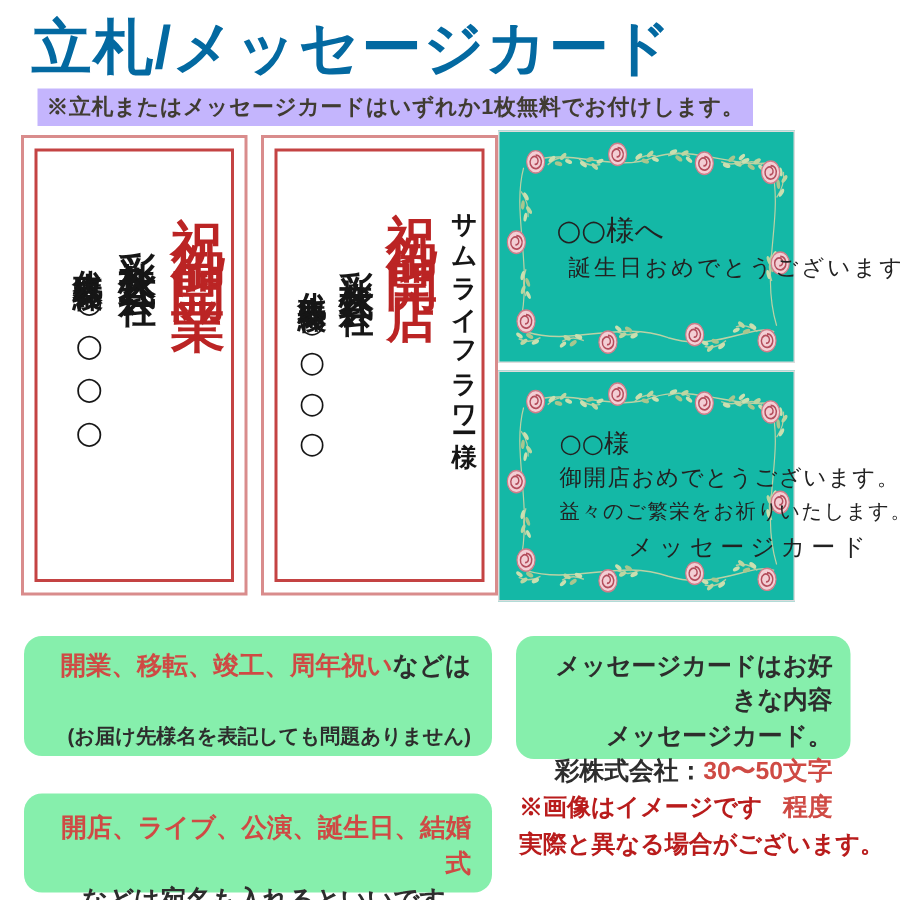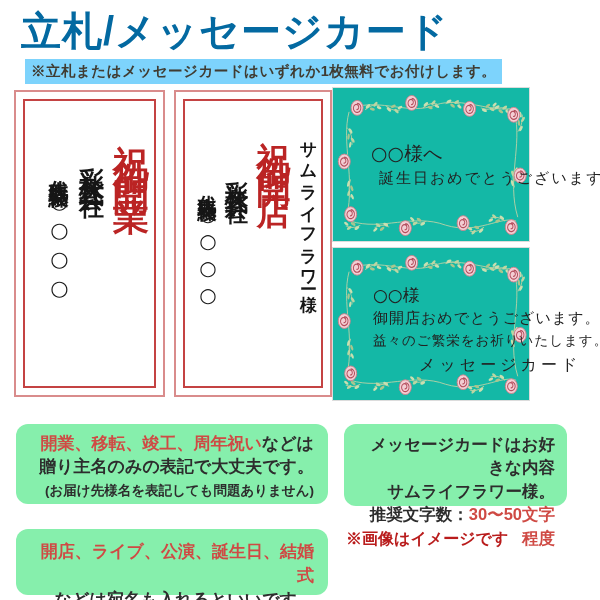--- a/index.html
+++ b/index.html
@@ -2,21 +2,21 @@
 <html><head>
 <meta charset="utf-8">
 <style>
   html,body{margin:0;padding:0;}
   body{width:600px;height:600px;background:#ffffff;position:relative;overflow:hidden;
        font-family:"Liberation Sans",sans-serif;color:#222;}
 
   
   .page-title{position:absolute;left:21px;top:4px;font-size:40px;font-weight:700;
               letter-spacing:1px;color:#0369a1;white-space:nowrap;}
-  .notice-band{position:absolute;left:25px;top:59px;background:#7dd3fc;color:#403c32;
+  .notice-band{position:absolute;left:25px;top:59px;background:#c4b5fd;color:#403c32;
                font-size:14.5px;font-weight:700;padding:3px 6px;white-space:nowrap;letter-spacing:0.5px;}
 
   
   .tatefuda{position:absolute;top:90px;height:307px;background:#fff;border:2px solid #d98c8c;box-sizing:border-box;}
   #tatefuda1{left:14px;width:151px;}
   #tatefuda2{left:174px;width:158px;}
   .tatefuda .inner-frame{position:absolute;inset:7px;border:2px solid #c44343;}
   .vtext{position:absolute;top:12px;bottom:12px;left:14px;right:13px;
          writing-mode:vertical-rl;font-family:"DejaVu Serif",serif;color:#161616;line-height:1;}
   .vcol{font-weight:700;}
@@ -141,30 +141,31 @@
       <use href="#floral-frame"></use>
     </svg>
   <div class="msg-text l1">○○様</div>
   <div class="msg-text l2">御開店おめでとうございます。</div>
   <div class="msg-text l3">益々のご繁栄をお祈りいたします。</div>
   <div class="msg-text sig">メッセージカード</div>
 </div>
 
 <div class="gray-box" id="noteL1">
   <span class="red-note">開業、移転、竣工、周年祝い</span><span>などは</span><br>
-  <span>贈り主名のみの表記で大丈夫です。</span><br>
+  <br>
   <span class="small-line">(お届け先様名を表記しても問題ありません)</span>
 </div>
 
 <div class="gray-box" id="noteL2">
   <span class="red-note">開店、ライブ、公演、誕生日、結婚式</span><br>
   <span>などは宛名も入れるといいです。</span>
 </div>
 
 <div class="gray-box" id="noteR">
   <span>メッセージカードはお好きな内容</span><br>
-  <span>サムライフラワー様。</span><br>
-  <span>推奨文字数：</span><span class="red-note">30〜50文字程度</span>
+  <span>メッセージカード。</span><br>
+  <span>彩株式会社：</span><span class="red-note">30〜50文字程度</span>
 </div>
 
 <div class="disclaimer">
   <span>※画像はイメージです</span><br>
+  <span>実際と異なる場合がございます。</span>
 </div>
 
 </body></html>

